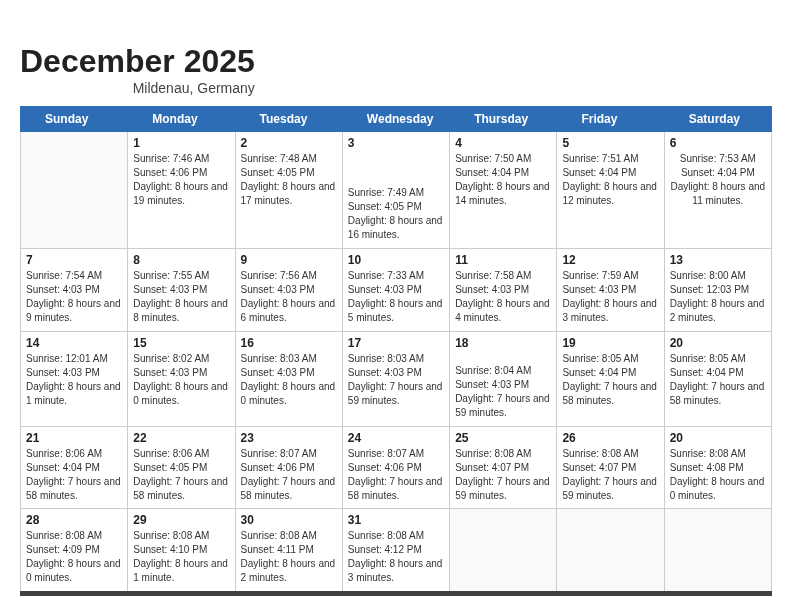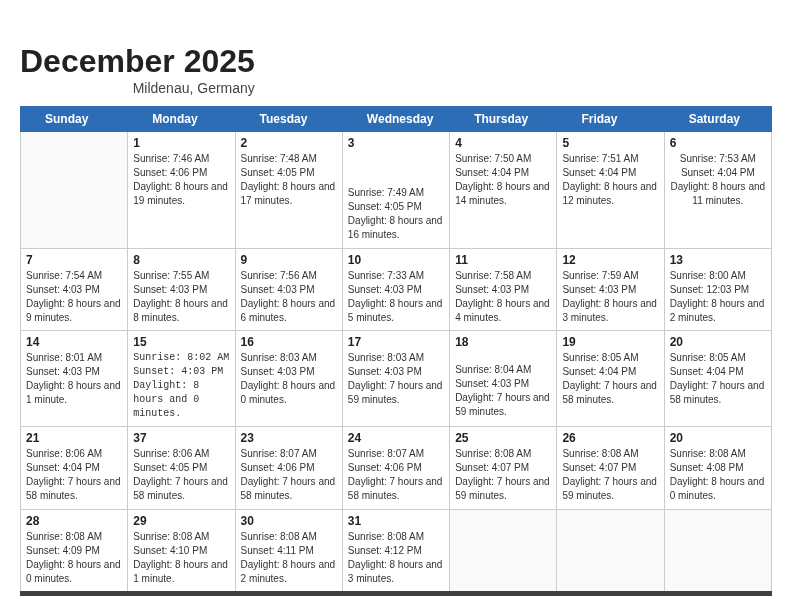--- a/index.html
+++ b/index.html
@@ -200,27 +200,27 @@
           <td>
             <span class="day-number">13</span>
             <div class="day-info" style="white-space: pre-line;">Sunrise: 8:00 AM
 Sunset: 12:03 PM
 Daylight: 8 hours and 2 minutes.</div>
           </td>
         </tr>
         <tr>
           <td>
             <span class="day-number">14</span>
-            <div class="day-info" style="white-space: pre-line;">Sunrise: 8:01 AM
+            <div class="day-info" style="white-space: pre-line;">Sunrise: 12:01 AM
 Sunset: 4:03 PM
 Daylight: 8 hours and 1 minute.</div>
           </td>
           <td>
             <span class="day-number">15</span>
-            <div class="day-info" style="white-space: pre-line; font-family: Liberation Mono, monospace;">Sunrise: 8:02 AM
+            <div class="day-info" style="white-space: pre-line;">Sunrise: 8:02 AM
 Sunset: 4:03 PM
 Daylight: 8 hours and 0 minutes.</div>
           </td>
           <td>
             <span class="day-number">16</span>
             <div class="day-info" style="white-space: pre-line;">Sunrise: 8:03 AM
 Sunset: 4:03 PM
 Daylight: 8 hours and 0 minutes.</div>
           </td>
           <td>
@@ -249,21 +249,21 @@
           </td>
         </tr>
         <tr>
           <td>
             <span class="day-number">21</span>
             <div class="day-info" style="white-space: pre-line;">Sunrise: 8:06 AM
 Sunset: 4:04 PM
 Daylight: 7 hours and 58 minutes.</div>
           </td>
           <td>
-            <span class="day-number">37</span>
+            <span class="day-number">22</span>
             <div class="day-info" style="white-space: pre-line;">Sunrise: 8:06 AM
 Sunset: 4:05 PM
 Daylight: 7 hours and 58 minutes.</div>
           </td>
           <td>
             <span class="day-number">23</span>
             <div class="day-info" style="white-space: pre-line;">Sunrise: 8:07 AM
 Sunset: 4:06 PM
 Daylight: 7 hours and 58 minutes.</div>
           </td>

